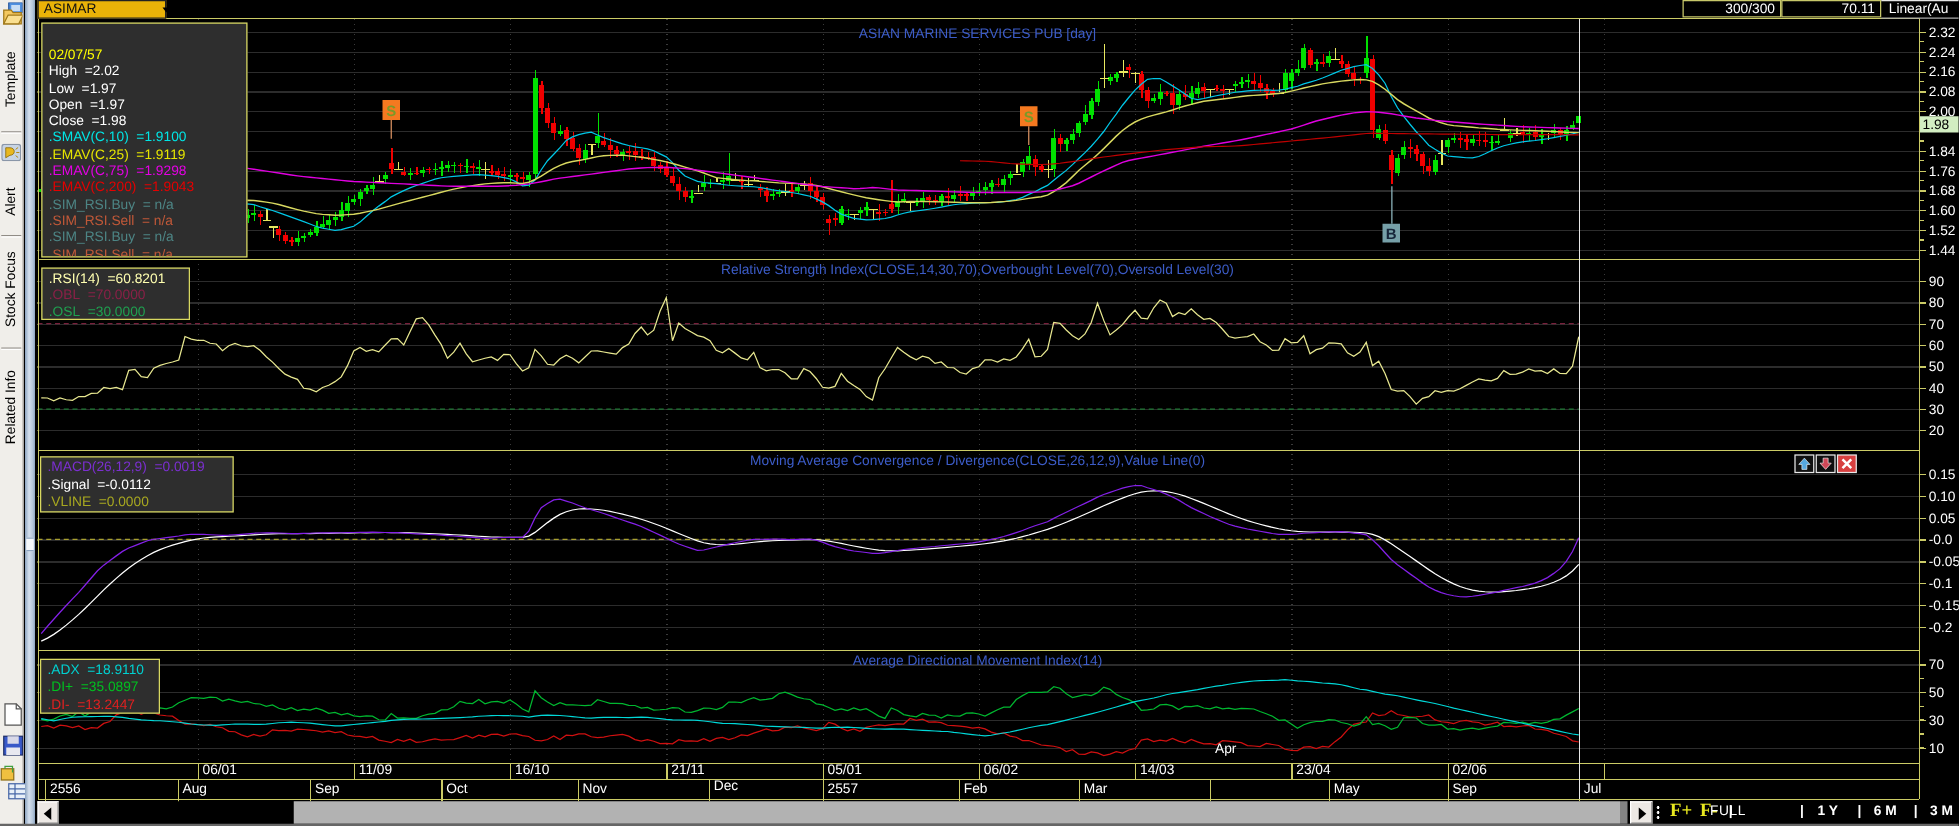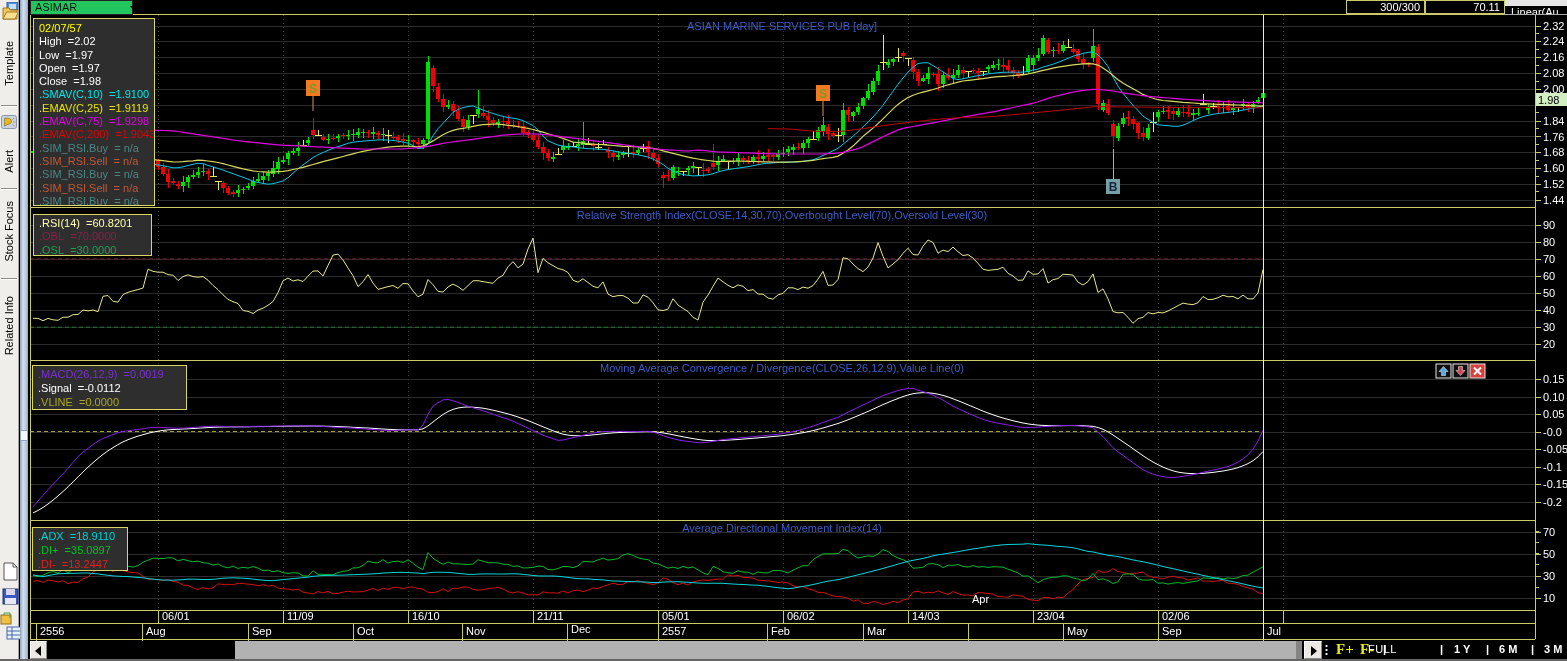--- a/index.html
+++ b/index.html
@@ -135,26 +135,26 @@
 <svg width="16" height="15">
         <rect x="1" y="1" width="14" height="12" fill="#e8f0f8" stroke="#4868a8"></rect>
         <path d="M1 5h14M6 1v12M1 9h14" stroke="#4868a8"></path>
       </svg></div>
 </div>
 
 <div style="position:absolute;left:20px;top:0;width:8px;height:661px;background:linear-gradient(90deg,#8ca4c0,#d5e0ee 40%,#b2c4d8 80%,#8ca4c0)"></div>
 <div style="position:absolute;left:21px;top:430px;width:6px;height:11px;background:#f6f9fc;border-top:1px solid #8ca4c0;border-bottom:1px solid #8ca4c0"></div>
 <div style="position:absolute;left:28px;top:0;width:2px;height:661px;background:#000"></div>
 
-<div style="position:absolute;left:30px;top:0;width:103px;height:15px;background:#22c55e;border:1px solid #222;font-size:11px;color:#111;line-height:13px;padding-left:4px">ASIMAR<span style="position:absolute;left:99px;top:5px;width:0;height:0;border-left:3.5px solid transparent;border-right:3.5px solid transparent;border-top:4.5px solid #000"></span></div>
+<div style="position:absolute;left:30px;top:0;width:103px;height:15px;background:#eab308;border:1px solid #222;font-size:11px;color:#111;line-height:13px;padding-left:4px">ASIMAR<span style="position:absolute;left:99px;top:5px;width:0;height:0;border-left:3.5px solid transparent;border-right:3.5px solid transparent;border-top:4.5px solid #000"></span></div>
 <div style="position:absolute;left:1346px;top:0;width:79px;height:14px;border:1px solid #c8c86a;font-size:11px;color:#fff;text-align:right;line-height:12px;padding-right:4px">300/300</div>
 <div style="position:absolute;left:1425px;top:0;width:80px;height:14px;border:1px solid #c8c86a;font-size:11px;color:#fff;text-align:right;line-height:12px;padding-right:4px">70.11</div>
-<div style="position:absolute;left:1505px;top:0;width:62px;height:15px;border-top:6px solid #e5e5e5;border-bottom:1px solid #aaa;font-size:11px;color:#fff;line-height:13px;padding-left:6px;overflow:hidden;white-space:nowrap">Linear(Au</div>
-
-<div style="position:absolute;left:33px;top:18px;width:122px;height:188px;background:#2e2e2e;border:1px solid #d8d860;overflow:hidden;padding:3px 0 0 5px;line-height:13.3px;font-size:11px">
+<div style="position:absolute;left:1505px;top:0;width:62px;height:15px;border-top:1px solid #e5e5e5;border-bottom:1px solid #aaa;font-size:11px;color:#fff;line-height:13px;padding-left:6px;overflow:hidden;white-space:nowrap">Linear(Au</div>
+
+<div style="position:absolute;left:33px;top:18px;width:165px;height:188px;background:#2e2e2e;border:1px solid #d8d860;overflow:hidden;padding:19px 0 0 5px;line-height:13.3px;font-size:11px">
     <div style="color:#ffff00;white-space:nowrap">02/07/57</div>
     <div style="color:#fff;white-space:nowrap">High&nbsp;&nbsp;=2.02</div>
     <div style="color:#fff;white-space:nowrap">Low&nbsp;&nbsp;=1.97</div>
     <div style="color:#fff;white-space:nowrap">Open&nbsp;&nbsp;=1.97</div>
     <div style="color:#fff;white-space:nowrap">Close&nbsp;&nbsp;=1.98</div>
     <div style="color:#00e5e5;white-space:nowrap">.SMAV(C,10)&nbsp;&nbsp;=1.9100</div>
     <div style="color:#e5e500;white-space:nowrap">.EMAV(C,25)&nbsp;&nbsp;=1.9119</div>
     <div style="color:#e500e5;white-space:nowrap">.EMAV(C,75)&nbsp;&nbsp;=1.9298</div>
     <div style="color:#e50000;white-space:nowrap">.EMAV(C,200)&nbsp;&nbsp;=1.9043</div>
     <div style="color:#4d8585;white-space:nowrap">.SIM_RSI.Buy&nbsp;&nbsp;=&nbsp;n/a</div>

